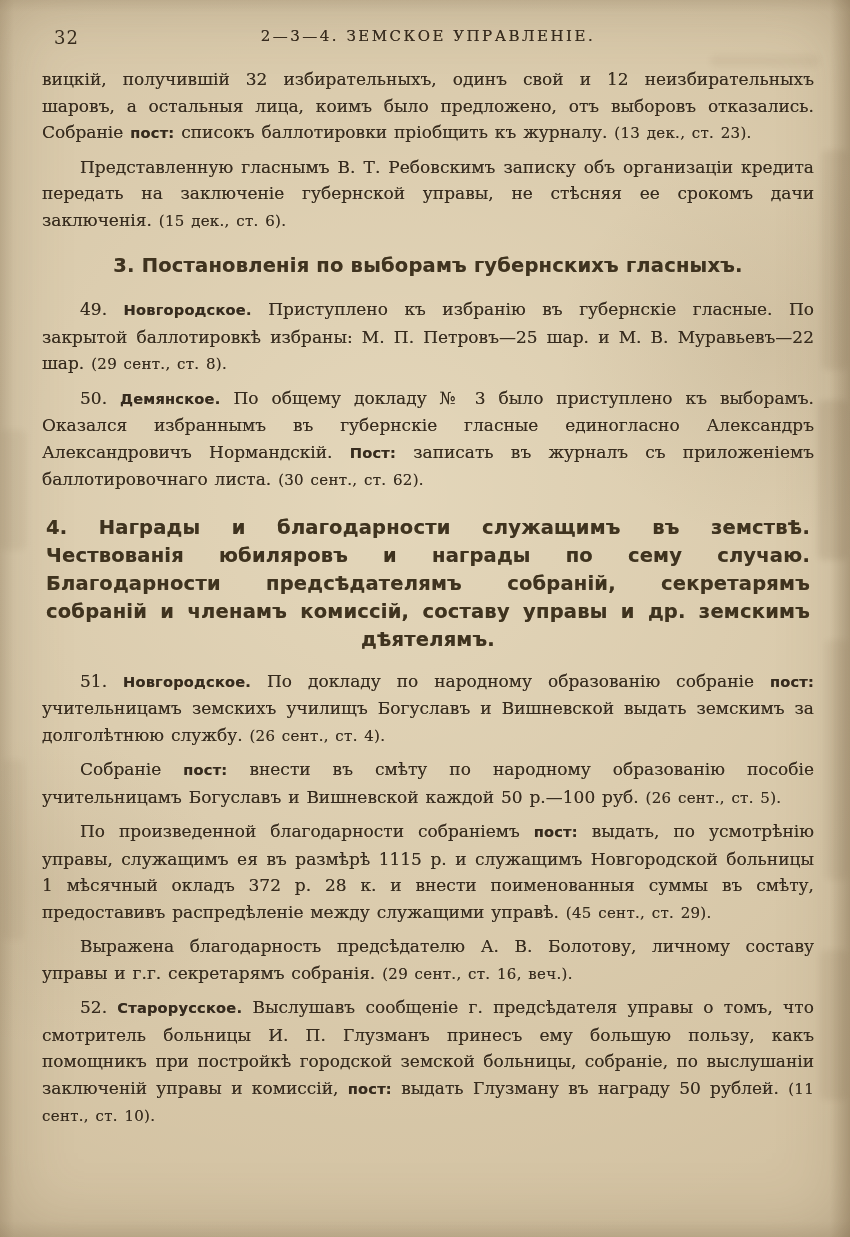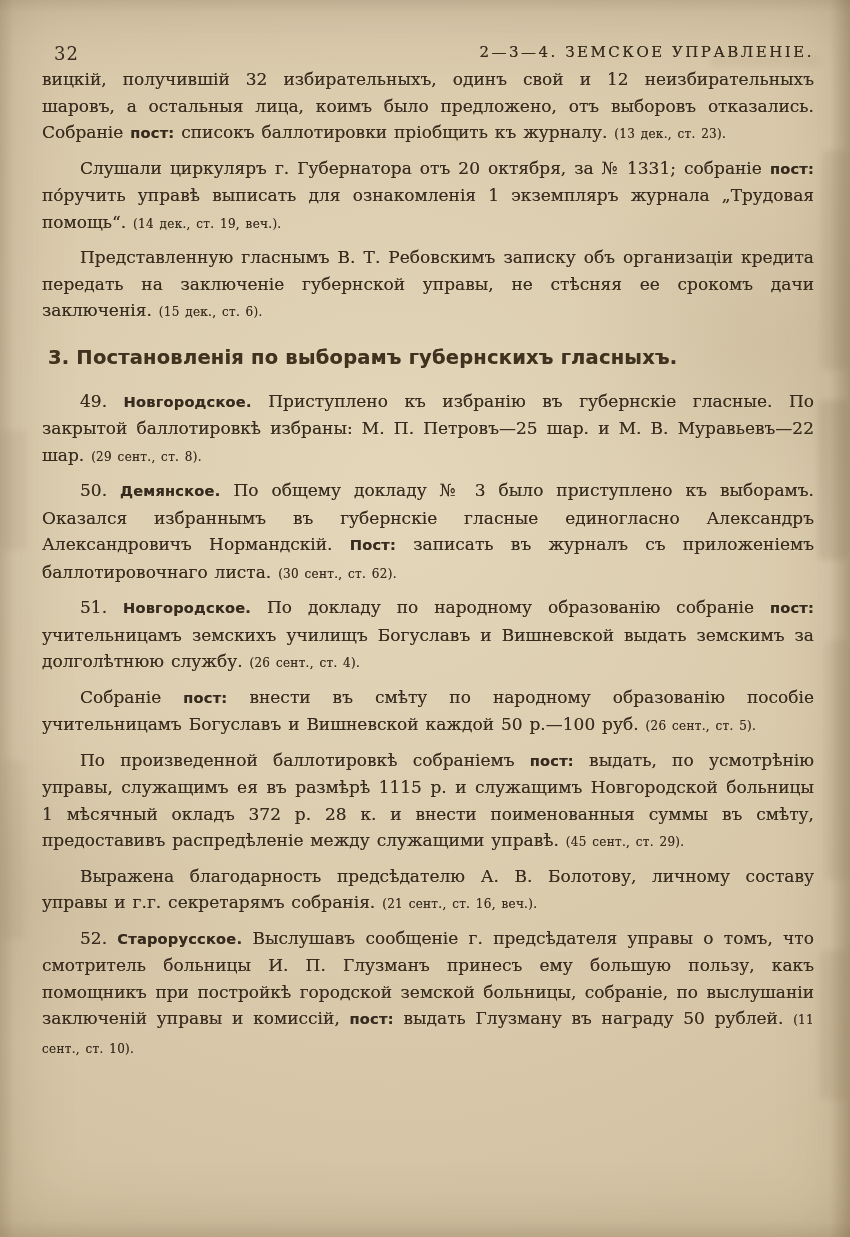--- a/index.html
+++ b/index.html
@@ -19,38 +19,38 @@
       #d3c2a2;
   }
   .page::after{
     content:"";position:absolute;inset:0;pointer-events:none;
     box-shadow:inset 0 0 70px rgba(92,72,44,0.28);
   }
   .smudge{
     position:absolute;border-radius:6px;background:#6d573a;
     opacity:0.10;filter:blur(3px);pointer-events:none;
   }
-  .header-row{position:absolute;top:27px;left:42px;right:36px;height:24px;margin-top:16px;}
+  .header-row{position:absolute;top:27px;left:42px;right:36px;height:24px;}
   .pagenum{position:absolute;left:12px;top:0;font-size:18px;letter-spacing:1px;}
   .running-title{
-    text-align:right;font-size:15px;letter-spacing:2.5px;
+    text-align:center;font-size:15px;letter-spacing:2.5px;
     text-shadow:0 0 .5px rgba(54,43,30,0.7);
   }
   .content{position:absolute;top:66px;left:42px;right:36px;}
   .para{
     font-size:17px;line-height:26.5px;text-align:justify;margin:0 0 7px;
     text-shadow:0 0 .5px rgba(54,43,30,0.55);
     word-spacing:1.5px;
   }
   .ind{text-indent:38px;}
   .b{font-family:"DejaVu Sans","Liberation Sans",sans-serif;font-weight:700;font-size:0.86em;letter-spacing:.2px;}
-  .sm{font-size:12px;letter-spacing:.3px;margin-top:24px;}
+  .sm{font-size:15px;letter-spacing:.3px;margin-top:24px;}
   .heading{
     font-family:"DejaVu Sans","Liberation Sans",sans-serif;font-weight:700;
-    font-size:19.5px;line-height:28px;color:#3f331f;
+    font-size:19.5px;line-height:28px;text-align:center;color:#3f331f;
     margin:18px 6px 16px;letter-spacing:.2px;
     text-shadow:0 0 .5px rgba(63,51,31,0.5);
   }
   .h-justify{text-align:justify;text-align-last:center;margin:20px 4px 14px;word-spacing:2px;}
 </style>
 </head>
 <body>
 
 <div class="page">
 
@@ -62,26 +62,26 @@
   <div class="smudge" style="left:2px;top:760px;width:22px;height:180px;opacity:.06;"></div>
   <div class="smudge" style="left:710px;top:55px;width:110px;height:12px;opacity:.07;"></div>
 
   <div class="header-row">
     <span class="pagenum">32</span>
     <div class="running-title">2—3—4. ЗЕМСКОЕ УПРАВЛЕНІЕ.</div>
   </div>
 
   <div class="content">
       <p class="para"><span>вицкій, получившій 32 избирательныхъ, одинъ свой и 12 неизбирательныхъ шаровъ, а остальныя лица, коимъ было предложено, отъ выборовъ отказались. Собраніе </span><span class="b">пост:</span><span> списокъ баллотировки пріобщить къ журналу. </span><span class="sm">(13 дек., ст. 23).</span></p>
-      <p class="para ind"><span>Слушали циркуляръ г. Губернатора отъ 20 октября, за № 1331; собраніе </span><span class="b">пост:</span><span> по́ручить управѣ выписать для ознакомленія 1 экземпляръ журнала „Трудовая помощь“. </span><span class="sm">(14 дек., ст. 19, веч.).</span></p>
       <p class="para ind"><span>Представленную гласнымъ В. Т. Ребовскимъ записку объ организаціи кредита передать на заключеніе губернской управы, не стѣсняя ее срокомъ дачи заключенія. </span><span class="sm">(15 дек., ст. 6).</span></p>
       <div class="heading">3. Постановленія по выборамъ губернскихъ гласныхъ.</div>
       <p class="para ind"><span>49. </span><span class="b">Новгородское.</span><span> Приступлено къ избранію въ губернскіе гласные. По закрытой баллотировкѣ избраны: М. П. Петровъ—25 шар. и М. В. Муравьевъ—22 шар. </span><span class="sm">(29 сент., ст. 8).</span></p>
       <p class="para ind"><span>50. </span><span class="b">Демянское.</span><span> По общему докладу № 3 было приступлено къ выборамъ. Оказался избраннымъ въ губернскіе гласные единогласно Александръ Александровичъ Нормандскій. </span><span class="b">Пост:</span><span> записать въ журналъ съ приложеніемъ баллотировочнаго листа. </span><span class="sm">(30 сент., ст. 62).</span></p>
+      <div class="heading h-justify">4. Награды и благодарности служащимъ въ земствѣ. Чествованія юбиляровъ и награды по сему случаю. Благодарности предсѣдателямъ собраній, секретарямъ собраній и членамъ комиссій, составу управы и др. земскимъ дѣятелямъ.</div>
       <p class="para ind"><span>51. </span><span class="b">Новгородское.</span><span> По докладу по народному образованію собраніе </span><span class="b">пост:</span><span> учительницамъ земскихъ училищъ Богуславъ и Вишневской выдать земскимъ за долголѣтнюю службу. </span><span class="sm">(26 сент., ст. 4).</span></p>
       <p class="para ind"><span>Собраніе </span><span class="b">пост:</span><span> внести въ смѣту по народному образованію пособіе учительницамъ Богуславъ и Вишневской каждой 50 р.—100 руб. </span><span class="sm">(26 сент., ст. 5).</span></p>
-      <p class="para ind"><span>По произведенной баллотировкѣ собраніемъ </span><span class="b">пост:</span><span> выдать, по усмотрѣнію управы, служащимъ ея въ размѣрѣ 1115 р. и служащимъ Новгородской больницы 1 мѣсячный окладъ 372 р. 28 к. и внести поименованныя суммы въ смѣту, предоставивъ распредѣленіе между служащими управѣ. </span><span class="sm">(45 сент., ст. 29).</span></p>
-      <p class="para ind"><span>Выражена благодарность предсѣдателю А. В. Болотову, личному составу управы и г.г. секретарямъ собранія. </span><span class="sm">(21 сент., ст. 16, веч.).</span></p>
+      <p class="para ind"><span>По произведенной благодарности собраніемъ </span><span class="b">пост:</span><span> выдать, по усмотрѣнію управы, служащимъ ея въ размѣрѣ 1115 р. и служащимъ Новгородской больницы 1 мѣсячный окладъ 372 р. 28 к. и внести поименованныя суммы въ смѣту, предоставивъ распредѣленіе между служащими управѣ. </span><span class="sm">(45 сент., ст. 29).</span></p>
+      <p class="para ind"><span>Выражена благодарность предсѣдателю А. В. Болотову, личному составу управы и г.г. секретарямъ собранія. </span><span class="sm">(29 сент., ст. 16, веч.).</span></p>
       <p class="para ind"><span>52. </span><span class="b">Старорусское.</span><span> Выслушавъ сообщеніе г. предсѣдателя управы о томъ, что смотритель больницы И. П. Глузманъ принесъ ему большую пользу, какъ помощникъ при постройкѣ городской земской больницы, собраніе, по выслушаніи заключеній управы и комиссій, </span><span class="b">пост:</span><span> выдать Глузману въ награду 50 рублей. </span><span class="sm">(11 сент., ст. 10).</span></p>
       <p class="para ind"></p>
     </div>
 
 </div>
 
 </body></html>

